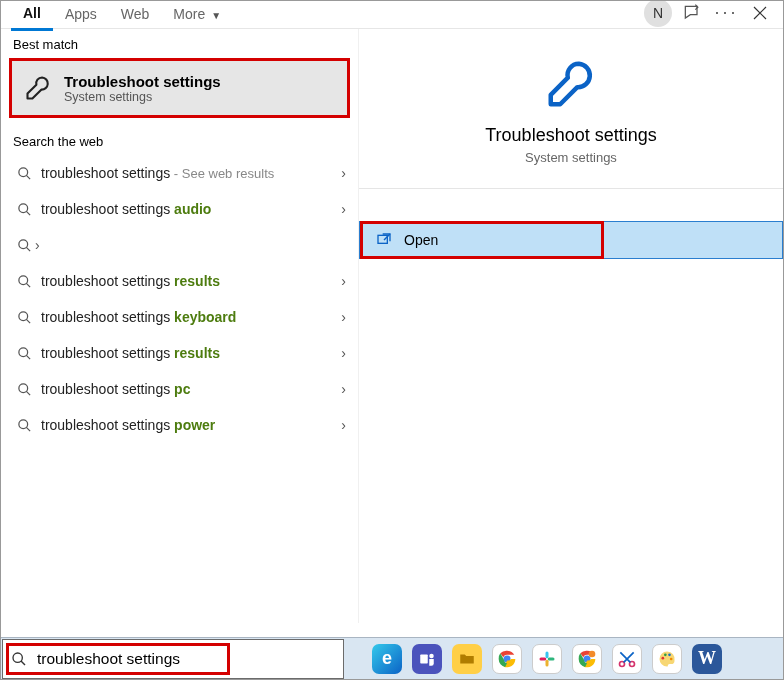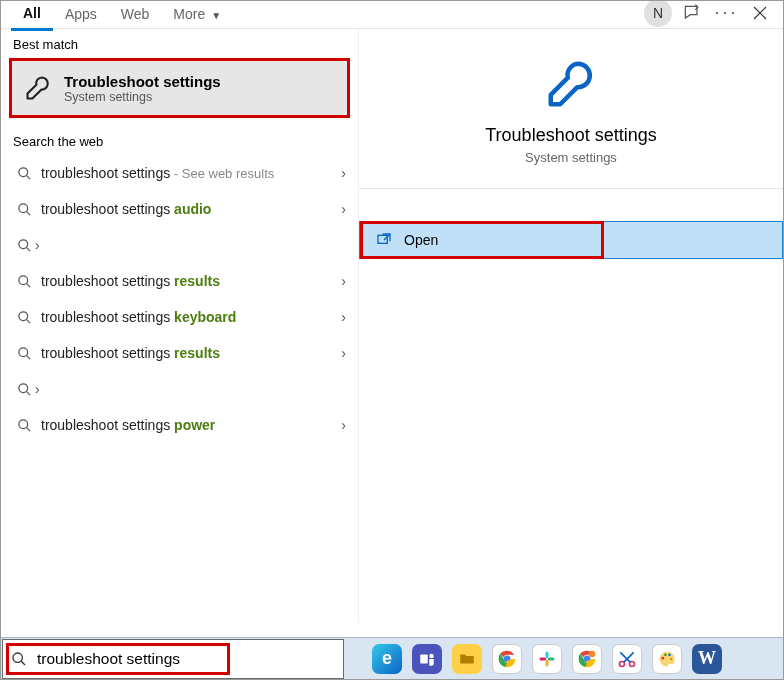--- a/index.html
+++ b/index.html
@@ -271,20 +271,21 @@
           <span class="label"><span class="pre">troubleshoot settings </span><span class="bold">results</span><span class="aux"></span></span>
           <span class="chev">›</span>
         </div>
         <div class="web-row">
           <span class="sicon">
             <svg width="15" height="15" viewBox="0 0 24 24" fill="none" stroke="#555" stroke-width="2">
               <circle cx="10" cy="10" r="7"></circle>
               <path d="M21 21l-6-6"></path>
             </svg>
           </span>
+          <span class="label"><span class="pre">troubleshoot settings </span><span class="bold">pc</span><span class="aux"></span></span>
           <span class="chev">›</span>
         </div>
         <div class="web-row">
           <span class="sicon">
             <svg width="15" height="15" viewBox="0 0 24 24" fill="none" stroke="#555" stroke-width="2">
               <circle cx="10" cy="10" r="7"></circle>
               <path d="M21 21l-6-6"></path>
             </svg>
           </span>
           <span class="label"><span class="pre">troubleshoot settings </span><span class="bold">power</span><span class="aux"></span></span>

